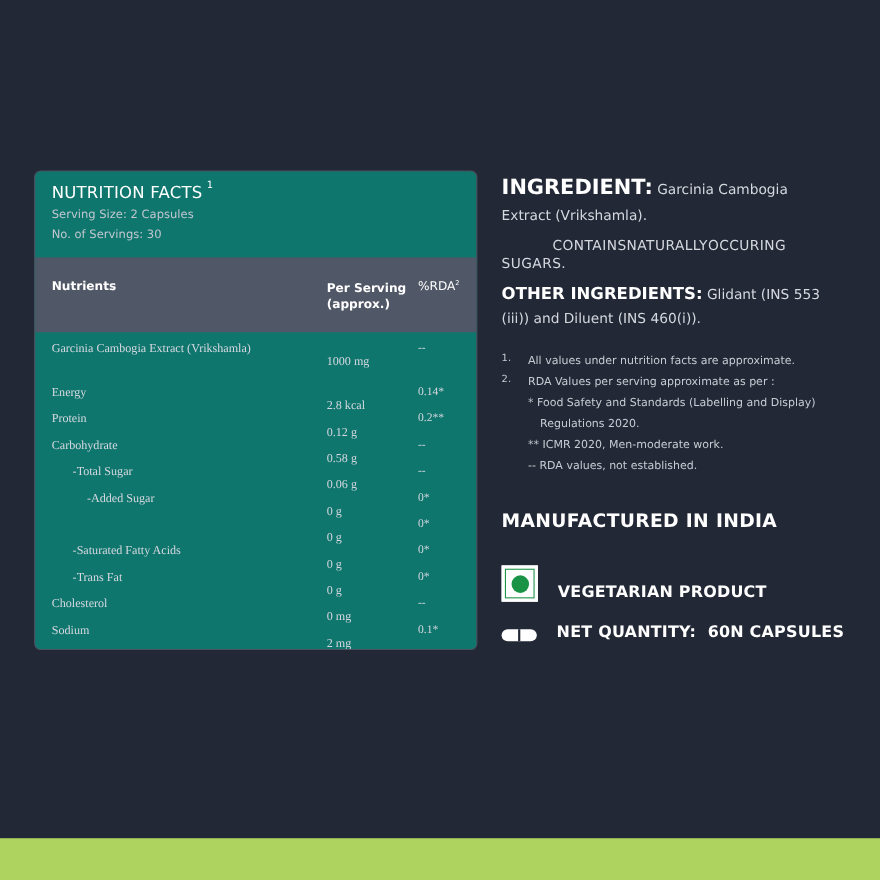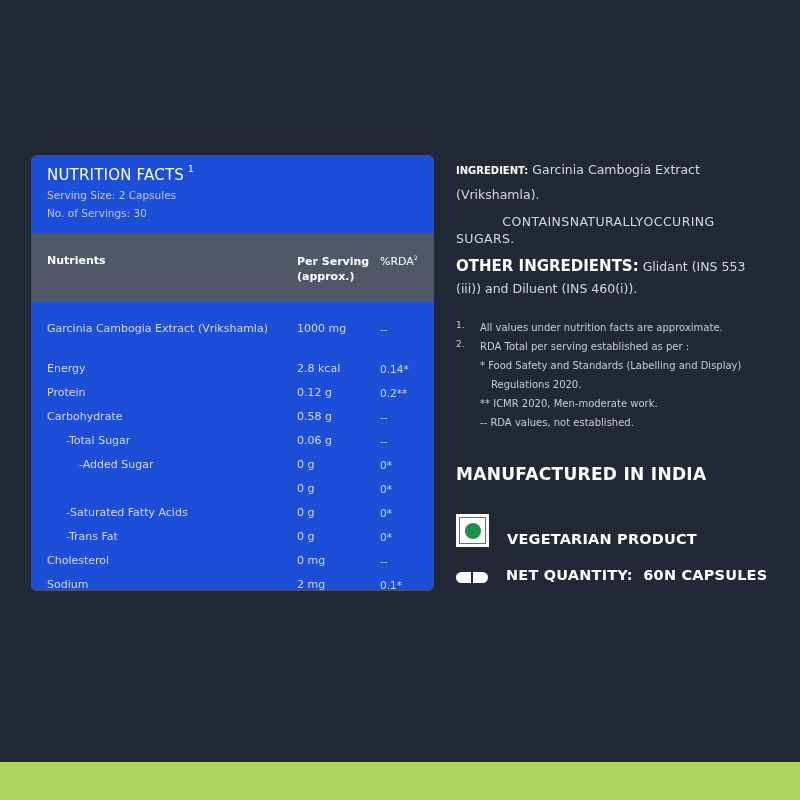--- a/index.html
+++ b/index.html
@@ -9,21 +9,21 @@
       font-family: "DejaVu Sans", sans-serif;
       color: #d8dbe2;
       position: relative;
     }
     .card {
       position: absolute;
       left: 31px; top: 155px;
       width: 403px; height: 436px;
       border: 1.5px solid #4a5160;
       border-radius: 6px;
-      background: #1d4ed8;
+      background: #0f766e;
       overflow: hidden;
     }
     .card-top { padding: 10px 15px 0 15px; height: 78px; }
     .nf-title {
       font-size: 15px; font-weight: 500; color: #ffffff; letter-spacing: 0.2px;
       display: flex; align-items: flex-start;
     }
     .nf-title sup { font-size: 9px; margin-left: 4px; margin-top: -2px; }
     .nf-line { font-size: 10.5px; color: #c2c6cf; margin-top: 5px; }
     .nf-line + .nf-line { margin-top: 6px; }
@@ -32,36 +32,36 @@
       background: #505766;
       height: 68px;
       position: relative;
       font-size: 11px; font-weight: 600; color: #ffffff;
     }
     .thead .c1 { position: absolute; left: 15px; top: 20px; }
     .thead .c2 { position: absolute; left: 265px; top: 20px; line-height: 15px; }
     .thead .c3 { position: absolute; left: 348px; top: 20px; font-weight: 500; }
     .thead .c3 sup { font-size: 6px; }
 
-    .tbody { padding-top: 20px; }
+    .tbody { padding-top: 8px; font-family: Liberation Serif, serif; }
     .row {
       position: relative;
       font-size: 11px; color: #d5d8df;
       height: 24px;
     }
     .row.tall { height: 40px; }
     .row .n { position: absolute; left: 15px; top: 0; width: 245px; line-height: 14px; }
-    .row .v { position: absolute; left: 265px; top: 0; line-height: 14px; text-align: center; }
+    .row .v { position: absolute; left: 265px; top: 12px; line-height: 14px; text-align: center; }
     .row .r { position: absolute; left: 348px; top: 0; line-height: 14px; font-size: 10.5px; }
     .row .n.i1 { left: 34px; }
     .row .n.i2 { left: 47px; }
 
     .right { position: absolute; left: 456px; top: 158px; width: 305px; }
     .ing { font-size: 12.5px; line-height: 24px; color: #d5d8df; }
-    .ing b { font-size: 10px; font-weight: 700; color: #ffffff; text-align: center; }
+    .ing b { font-size: 19px; font-weight: 700; color: #ffffff; text-align: center; }
     .contains {
       font-size: 12.5px; line-height: 17px; color: #d5d8df; margin-top: 6px;
       text-align: justify; text-align-last: left; letter-spacing: 0.4px;
     }
     .contains .l1 { display: flex; justify-content: center; }
     .other { font-size: 12.5px; line-height: 22px; color: #d5d8df; margin-top: 8px; }
     .other b { font-size: 15px; font-weight: 700; color: #ffffff; }
 
     .notes { margin-top: 18px; font-size: 10px; color: #c8ccd4; }
     .note { position: relative; line-height: 19px; padding-left: 0; }
@@ -205,21 +205,21 @@
     <span>Glidant (INS 553 (iii)) and Diluent (INS 460(i)).</span>
   </div>
 
   <div class="notes">
     <div class="note">
       <span class="num">1.</span>
       <span class="txt">All values under nutrition facts are approximate.</span>
     </div>
     <div class="note">
       <span class="num">2.</span>
-      <span class="txt">RDA Total per serving established as per :</span>
+      <span class="txt">RDA Values per serving approximate as per :</span>
     </div>
     <div class="sub">* Food Safety and Standards (Labelling and Display)</div>
     <div class="sub sub-cont">Regulations 2020.</div>
     <div class="sub">** ICMR 2020, Men-moderate work.</div>
     <div class="sub">-- RDA values, not established.</div>
   </div>
 </div>
 
 <div class="mfg">MANUFACTURED IN INDIA</div>
 

